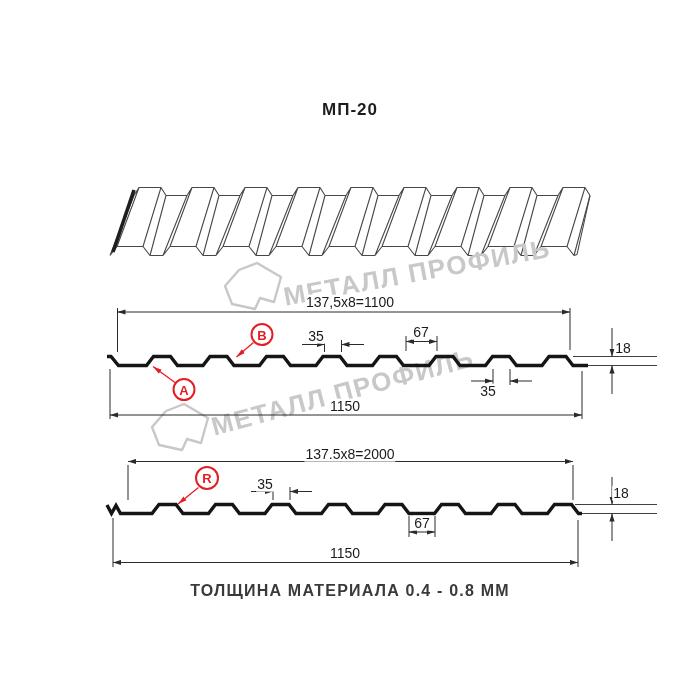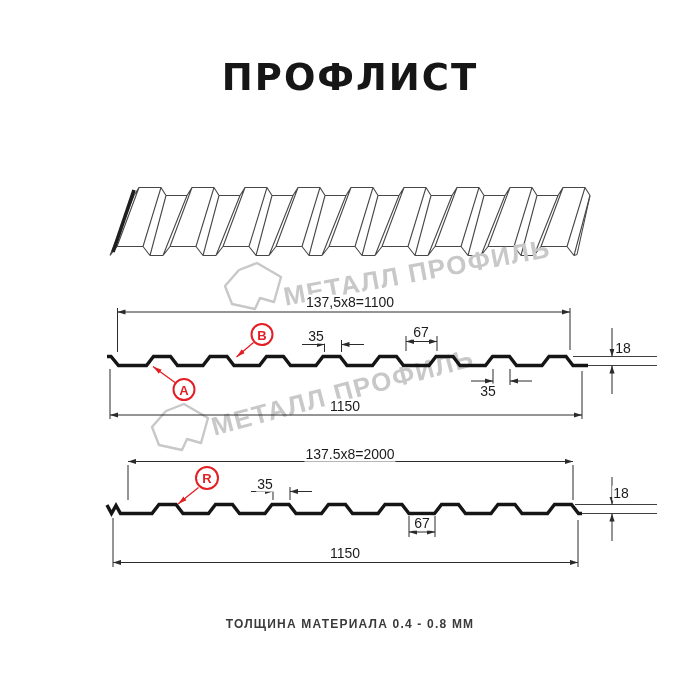--- a/index.html
+++ b/index.html
@@ -6,36 +6,36 @@
   #stage{position:relative;width:700px;height:700px;background:#fff;overflow:hidden;
          font-family:"Liberation Sans",sans-serif;}
   #stage svg{position:absolute;left:0;top:0;}
   .layer-sheet{z-index:1;}
   .layer-wm{z-index:2;}
   .layer-draw{z-index:3;}
   .hdr{position:absolute;left:0;width:700px;text-align:center;z-index:4;}
   .title{top:56px;font-family:"DejaVu Sans","Liberation Sans",sans-serif;
          font-size:37px;font-weight:800;letter-spacing:2px;color:#161616;}
   .subtitle{top:100px;font-size:17px;font-weight:700;letter-spacing:1px;color:#1d1d1d;}
-  .footer{top:617px;font-size:12px;font-weight:700;letter-spacing:1.2px;color:#3a3a3a;}
+  .footer{top:582px;font-size:16px;font-weight:700;letter-spacing:1.2px;color:#3a3a3a;}
   .dim{position:absolute;transform:translate(-50%,-50%);font-size:14px;color:#1b1b1b;
        white-space:nowrap;z-index:5;background:#fff;padding:0 1px;line-height:1.05;}
   .ptlabel{position:absolute;transform:translate(-50%,-50%);font-size:13px;font-weight:700;
        color:#e31e24;z-index:6;background:transparent;}
   .wm-text{position:absolute;white-space:nowrap;font-weight:700;font-size:26px;
        letter-spacing:1.5px;color:#c8c8c8;transform-origin:0 50%;z-index:2;}
   .wm1{left:284px;top:282px;transform:rotate(-10.5deg);}
   .wm2{left:212px;top:412px;transform:rotate(-15deg);}
 </style>
 </head>
 <body>
 
 <div id="stage">
 
-  <div class="hdr title">ПРОФЛИСТ</div>
+  <div class="hdr subtitle">МП-20</div>
 
   <svg class="layer-sheet" width="700" height="700" viewBox="0 0 700 700">
     <path id="sheet3d" fill="none" stroke="#474747" stroke-width="1.1" stroke-linejoin="round" d="M110,255.5 L117,246.5 L143,246.5 L150,255.5 M134,195.5 L139,187.5 L161,187.5 L166,195.5 M117,246.5 L139,187.5 M143,246.5 L161,187.5 M110,255.5 L134,195.5 M150,255.5 L166,195.5 M150,255.5 L163,255.5 M166,195.5 L187,195.5 M163,255.5 L170,246.5 L196,246.5 L203,255.5 M187,195.5 L192,187.5 L214,187.5 L219,195.5 M170,246.5 L192,187.5 M196,246.5 L214,187.5 M163,255.5 L187,195.5 M203,255.5 L219,195.5 M203,255.5 L216,255.5 M219,195.5 L240,195.5 M216,255.5 L223,246.5 L249,246.5 L256,255.5 M240,195.5 L245,187.5 L267,187.5 L272,195.5 M223,246.5 L245,187.5 M249,246.5 L267,187.5 M216,255.5 L240,195.5 M256,255.5 L272,195.5 M256,255.5 L269,255.5 M272,195.5 L293,195.5 M269,255.5 L276,246.5 L302,246.5 L309,255.5 M293,195.5 L298,187.5 L320,187.5 L325,195.5 M276,246.5 L298,187.5 M302,246.5 L320,187.5 M269,255.5 L293,195.5 M309,255.5 L325,195.5 M309,255.5 L322,255.5 M325,195.5 L346,195.5 M322,255.5 L329,246.5 L355,246.5 L362,255.5 M346,195.5 L351,187.5 L373,187.5 L378,195.5 M329,246.5 L351,187.5 M355,246.5 L373,187.5 M322,255.5 L346,195.5 M362,255.5 L378,195.5 M362,255.5 L375,255.5 M378,195.5 L399,195.5 M375,255.5 L382,246.5 L408,246.5 L415,255.5 M399,195.5 L404,187.5 L426,187.5 L431,195.5 M382,246.5 L404,187.5 M408,246.5 L426,187.5 M375,255.5 L399,195.5 M415,255.5 L431,195.5 M415,255.5 L428,255.5 M431,195.5 L452,195.5 M428,255.5 L435,246.5 L461,246.5 L468,255.5 M452,195.5 L457,187.5 L479,187.5 L484,195.5 M435,246.5 L457,187.5 M461,246.5 L479,187.5 M428,255.5 L452,195.5 M468,255.5 L484,195.5 M468,255.5 L481,255.5 M484,195.5 L505,195.5 M481,255.5 L488,246.5 L514,246.5 L521,255.5 M505,195.5 L510,187.5 L532,187.5 L537,195.5 M488,246.5 L510,187.5 M514,246.5 L532,187.5 M481,255.5 L505,195.5 M521,255.5 L537,195.5 M521,255.5 L534,255.5 M537,195.5 L558,195.5 M534,255.5 L541,246.5 L567,246.5 L574,255.5 M558,195.5 L563,187.5 L585,187.5 L590,195.5 M541,246.5 L563,187.5 M567,246.5 L585,187.5 M534,255.5 L558,195.5 M574,255.5 L590,195.5 "></path>
     <path id="sheet3d-ends" fill="none" stroke="#474747" stroke-width="1.1" d="M590,195.5 L577,254.5 M574,255.5 L577,254.5"></path>
     <line x1="134" y1="190" x2="113" y2="252" stroke="#1e1e1e" stroke-width="3.6"></line>
   </svg>
 
   <svg class="layer-wm" width="700" height="700" viewBox="0 0 700 700">
     <g transform="translate(224,262)">
       <path d="M1,24 L15,8 L33,1 L57,15 L50,40 L36,36 L31,47 L8,42 Z" fill="none" stroke="#c8c8c8" stroke-width="2.4" stroke-linejoin="round"></path>

